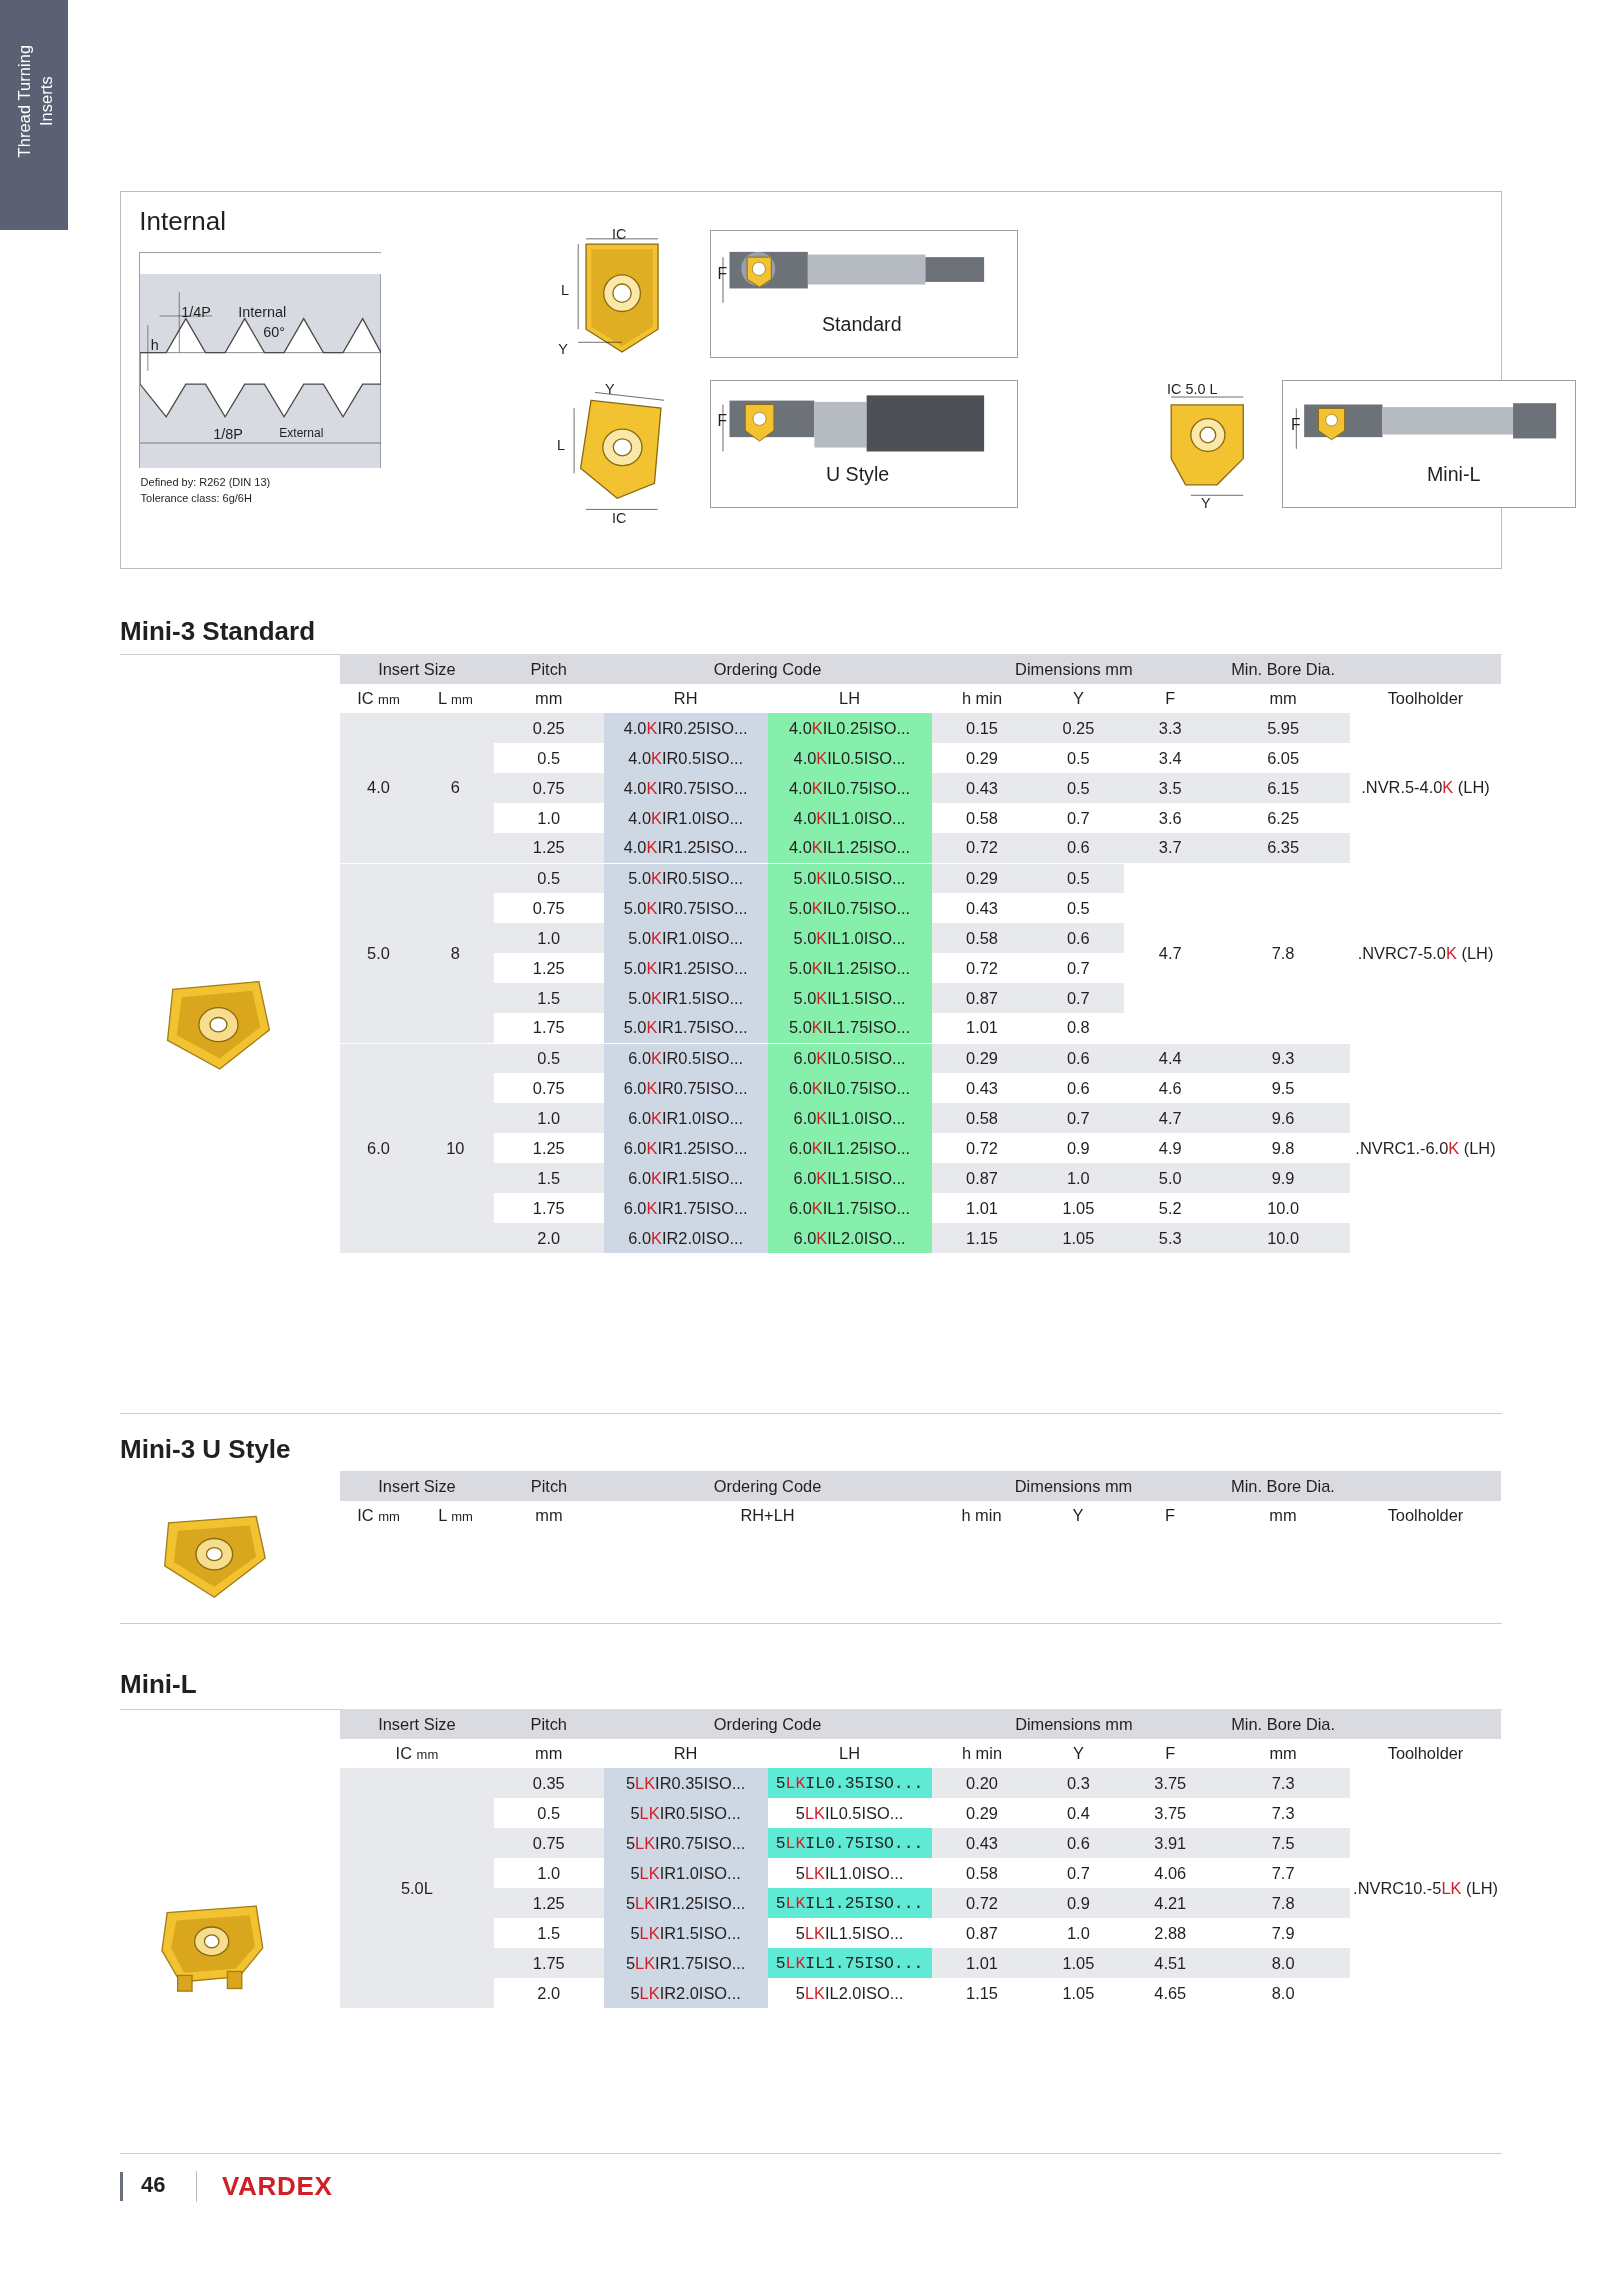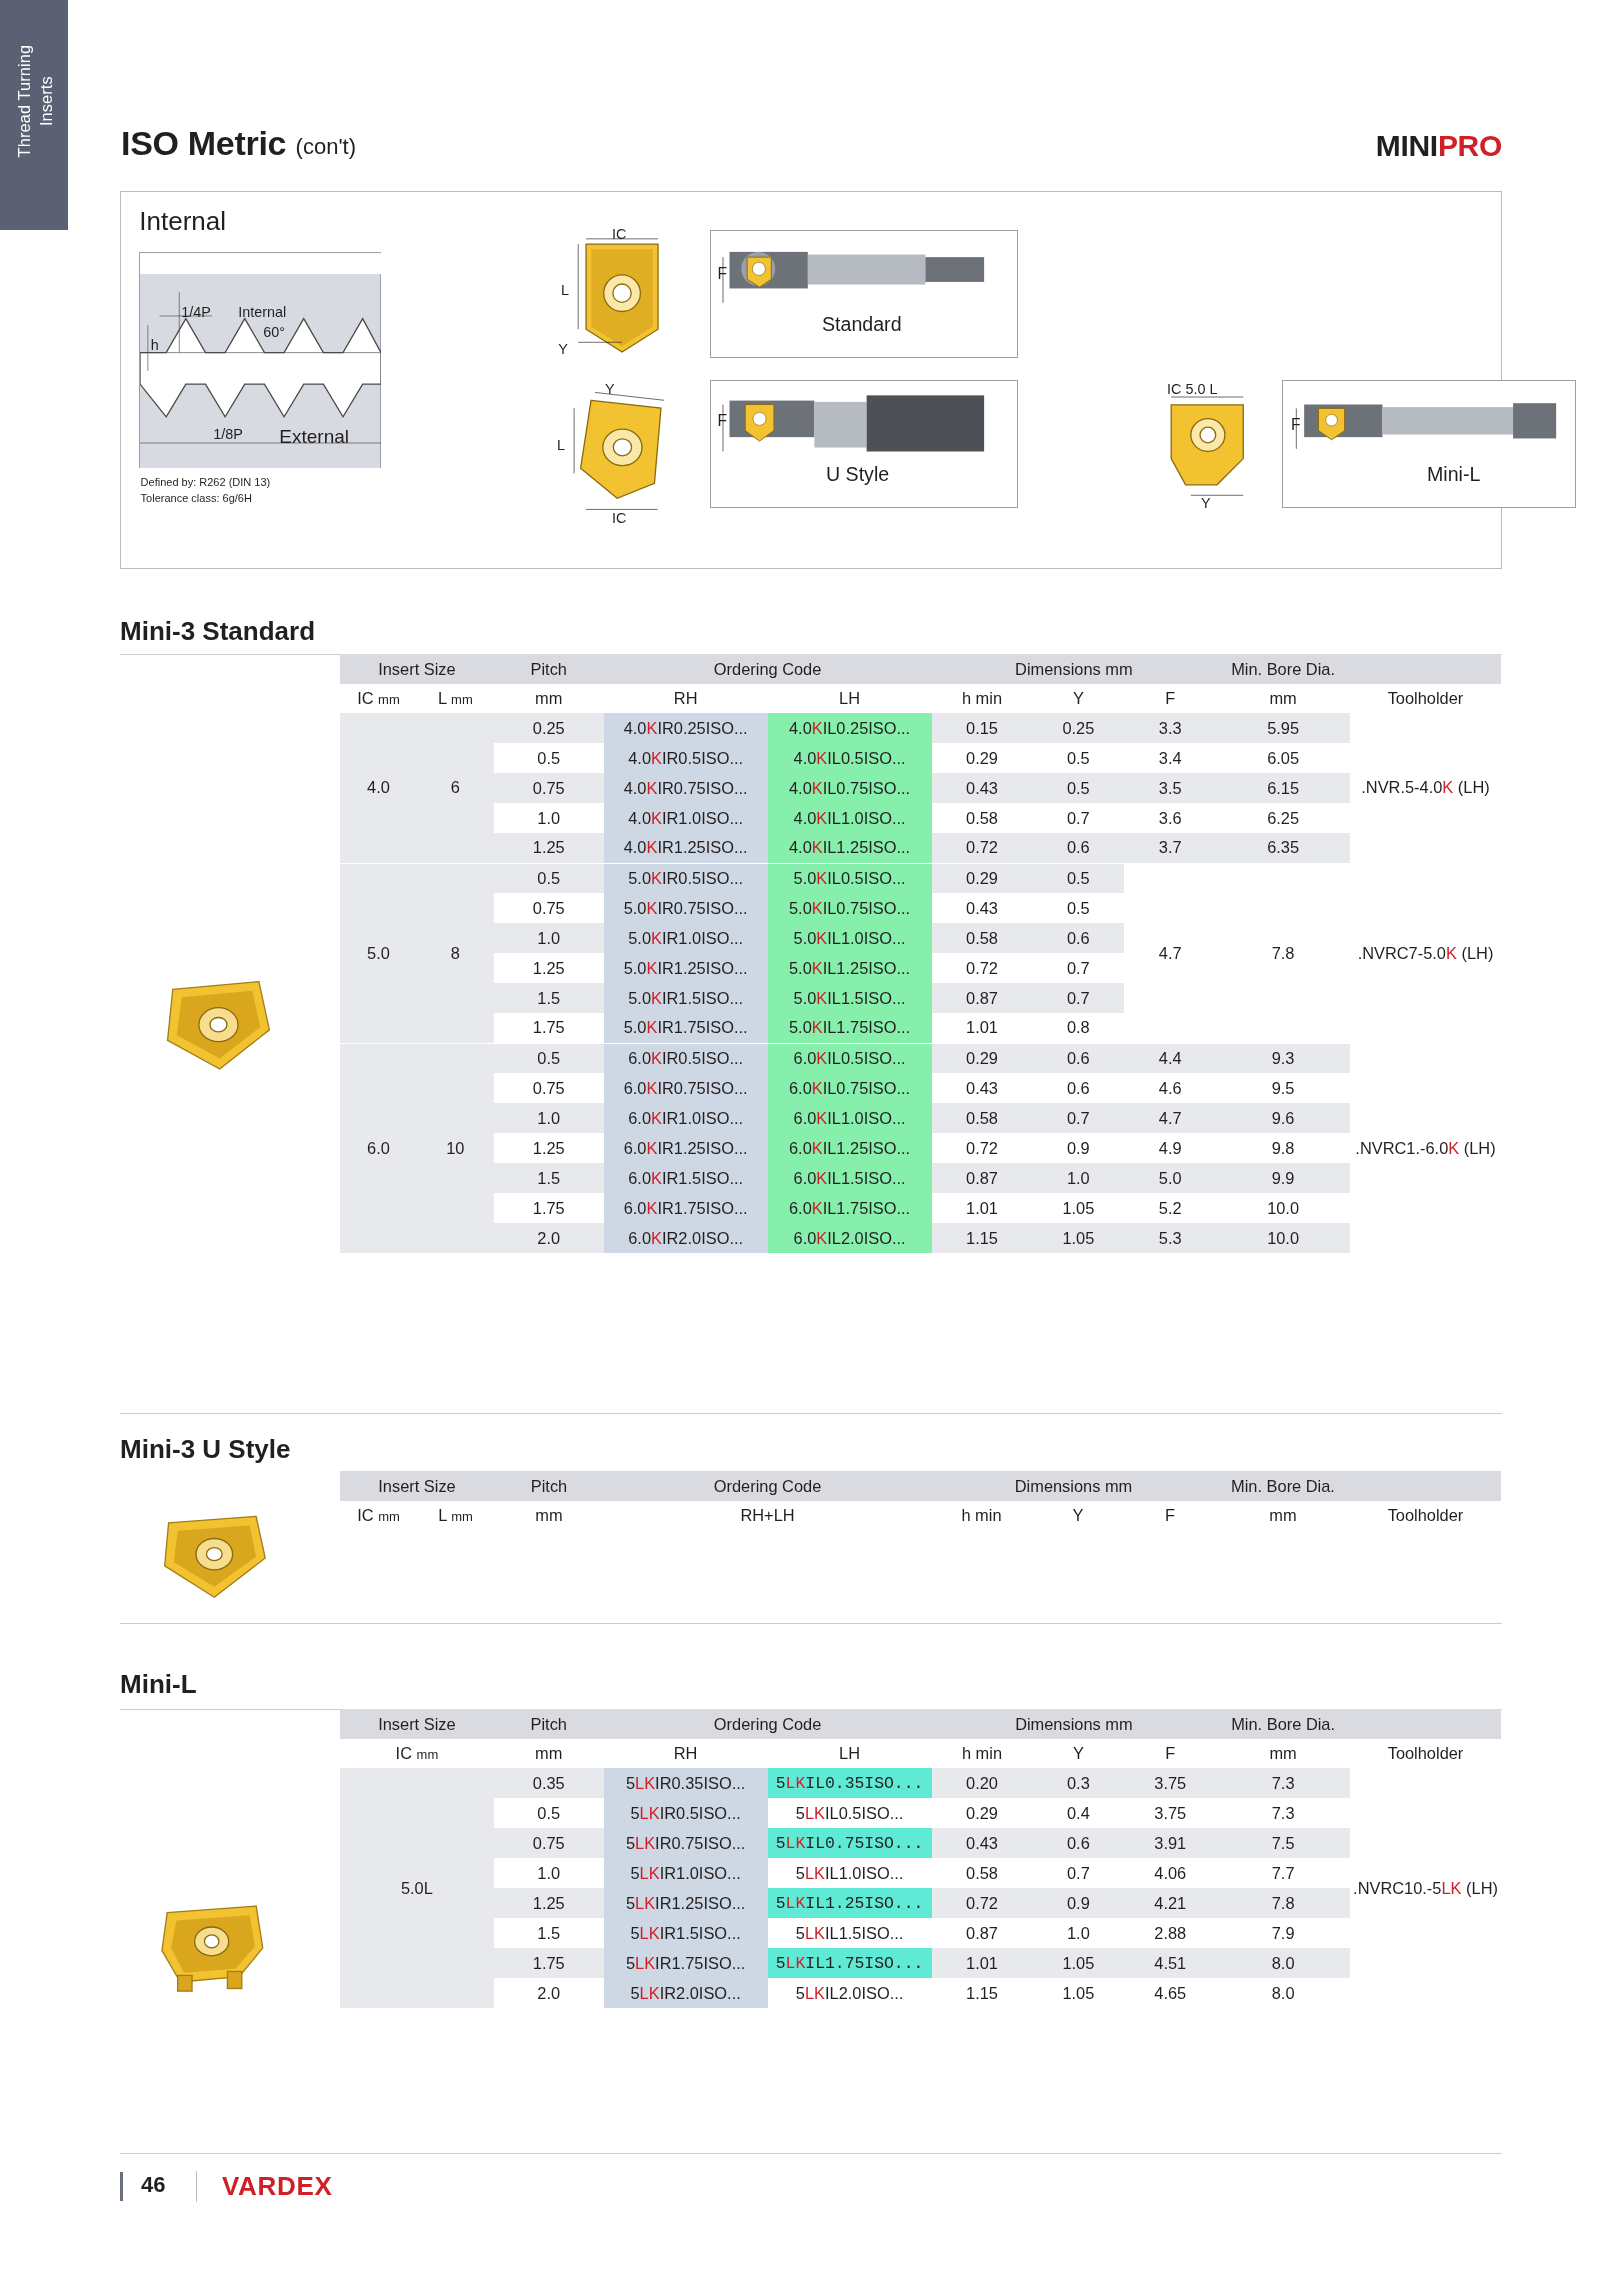--- a/index.html
+++ b/index.html
@@ -87,27 +87,20 @@
 
 <div class="page">
 
   <div class="side-tab">
     <div class="label">
       <span>Thread Turning</span><br>
       <span>Inserts</span>
     </div>
   </div>
 
-  <div class="title-row">
-    <span class="title-main">ISO Metric</span>
-    <span class="title-sub">(con't)</span>
-    <span class="brand">
-      <span class="mini">MINI</span><span class="pro">PRO</span>
-    </span>
-  </div>
 
   <div class="internal-box">
     <div class="internal-title">Internal</div>
 
     <div class="thread-fig">
       <div class="grayband"></div>
       <div class="grayband2"></div>
       <svg width="241" height="215" viewBox="0 0 368 328">
         <rect x="0" y="0" width="368" height="32" fill="#ffffff"></rect>
         <path d="M0,152 L40,152 L70,100 L100,152 L130,152 L160,100 L190,152 L220,152 L250,100 L280,152 L310,152 L340,100 L368,152
@@ -116,21 +109,21 @@
         <line x1="60" y1="60" x2="60" y2="152" stroke="#4a4a4a" stroke-width="1"></line>
         <line x1="30" y1="96" x2="110" y2="96" stroke="#4a4a4a" stroke-width="1"></line>
         <line x1="12" y1="110" x2="12" y2="180" stroke="#4a4a4a" stroke-width="1"></line>
         <line x1="0" y1="290" x2="368" y2="290" stroke="#4a4a4a" stroke-width="1"></line>
       </svg>
       <div style="position:absolute;left:41px;top:51px;font-size:14.4px;">1/4P</div>
       <div style="position:absolute;left:98px;top:51px;font-size:14.4px;">Internal</div>
       <div style="position:absolute;left:123px;top:71px;font-size:14.4px;">60°</div>
       <div style="position:absolute;left:10.5px;top:84px;font-size:14.4px;">h</div>
       <div style="position:absolute;left:73px;top:173px;font-size:14.4px;">1/8P</div>
-      <div style="position:absolute;left:139px;top:173px;font-size:19px;">External</div>
+      <div style="position:absolute;left:139px;top:173px;font-size:12px;">External</div>
     </div>
 
     <div class="fig-cap">
       <div>Defined by: R262 (DIN 13)</div>
       <div>Tolerance class: 6g/6H</div>
     </div>
 
     <div class="ins-img" style="left:419px; top:39px; width:151px; height:144px;">
       <svg width="151" height="144" viewBox="0 0 230 220">
         <polygon points="70,20 180,20 180,150 125,185 70,150" fill="#f2c230" stroke="#8a6a10" stroke-width="2"></polygon>

